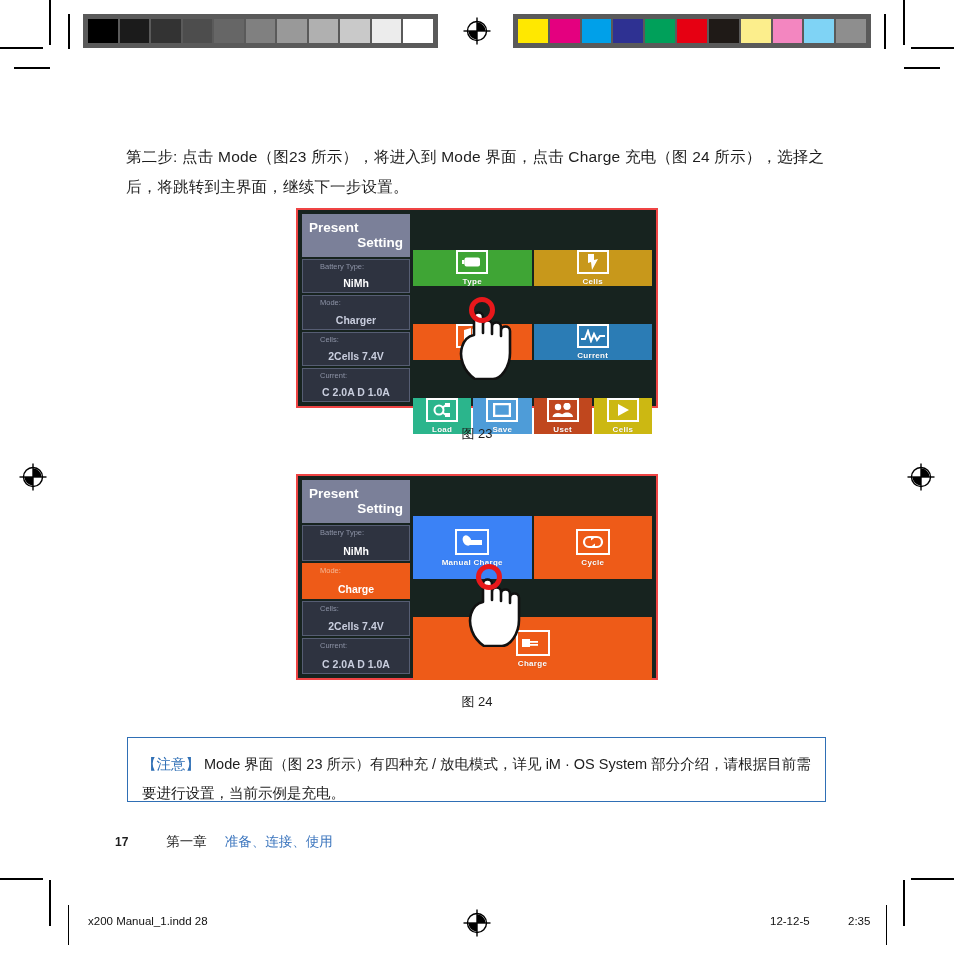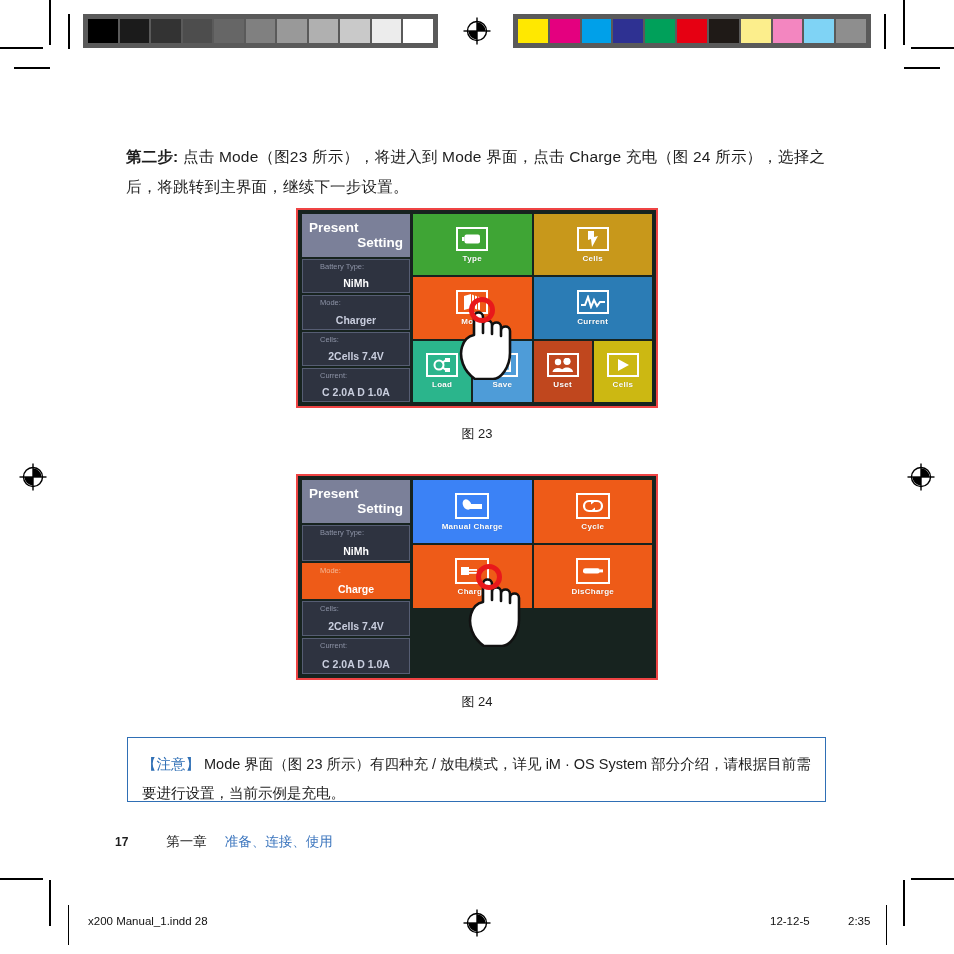--- a/index.html
+++ b/index.html
@@ -35,21 +35,21 @@
   .content{position:absolute;left:0;top:0;width:954px;height:954px;}
 
   .intro-para{
     position:absolute;
     left:126px;top:126px;width:704px;
     font-size:15.5px;
     line-height:30px;
     letter-spacing:.2px;
     color:#1d1d1d;
   }
-  .intro-para b{font-weight:bold;}
+  .intro-para b{font-weight:normal;}
 
   
   .device{
     position:absolute;
     background:#17231f;
     border:2px solid #ef4444;
     box-sizing:border-box;
     display:flex;
     padding:4px;
   }
@@ -86,21 +86,21 @@
   .sb-row.bold-val .v{color:#ffffff;}
   .sb-row.hl{background:#ee5b18;border-color:#ee5b18;}
   .sb-row.hl .k{color:#f4b795;}
   .sb-row.hl .v{color:#ffffff;}
 
   .tiles{
     flex:1 1 auto;
     display:flex;flex-direction:column;
     gap:2px;
   }
-  .trow{display:flex;gap:2px;flex:1 1 0;}
+  .trow{display:flex;gap:2px;flex:1 1 0;margin-top:36px;}
   .tile{
     flex:1 1 0;
     position:relative;
     display:flex;flex-direction:column;
     align-items:center;justify-content:center;
     color:#ffffff;
   }
   .tile .ticon{
     width:32px;height:24px;
     border:2.5px solid #fff;
@@ -428,29 +428,20 @@
         <div class="tile" style="background:#ee5b18;">
           <span class="ticon">
             <svg width="22" height="12" viewBox="0 0 22 12">
               <path d="M0 2 L8 2 L8 10 L0 10 Z" fill="#fff"></path>
               <rect x="8" y="4" width="8" height="1.8" fill="#fff"></rect>
               <rect x="8" y="7" width="8" height="1.8" fill="#fff"></rect>
             </svg>
           </span>
           <span class="tlabel">Charge</span>
         </div>
-        <div class="tile" style="background:#ee5b18;">
-          <span class="ticon">
-            <svg width="22" height="12" viewBox="0 0 22 12">
-              <rect x="1" y="3.2" width="17" height="5.4" rx="2.4" fill="#fff"></rect>
-              <rect x="18" y="4.4" width="3" height="3" fill="#fff"></rect>
-            </svg>
-          </span>
-          <span class="tlabel">DisCharge</span>
-        </div>
       </div>
       <div class="fig24-spacer"></div>
     </div>
   </div>
 
   <div class="finger" style="left:464px;top:562px;width:70px;height:85px;">
     <div class="tap-ring" style="left:12px;top:2px;"></div>
     <svg width="70" height="85" viewBox="0 0 70 85">
       <path d="M20 84 C8 76 4 62 7 52 C9 45 14 41 19 40 L19 22 C19 16 28 16 28 22 L28 38
                L28 30 C28 24 37 24 37 30 L37 39

